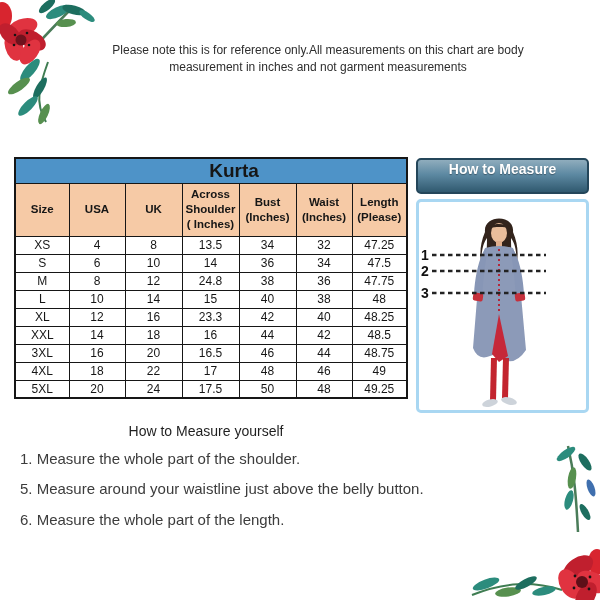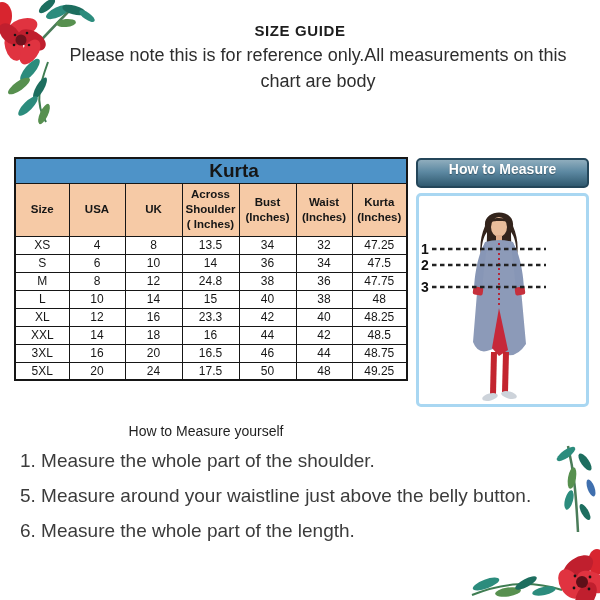--- a/index.html
+++ b/index.html
@@ -11,21 +11,21 @@
   .floral { position:absolute; pointer-events:none; }
   .floral.tl { left:0; top:0; }
   .floral.br { left:466px; top:432px; }
 
   .page-title {
     position:absolute; top:22px; left:0; width:600px; text-align:center;
     font-size:15px; font-weight:bold; letter-spacing:0.6px; color:#1d1d1d;
   }
   .note {
     position:absolute; top:42px; left:58px; right:22px; text-align:center;
-    font-size:18px; line-height:1.45; color:#2e2e2e;
+    font-size:12px; line-height:1.45; color:#2e2e2e;
   }
 
   
   table.size-chart {
     position:absolute; left:14px; top:157px; width:392px;
     border-collapse:collapse; table-layout:fixed;
     border:2px solid #161616;
   }
   table.size-chart th, table.size-chart td {
     border:1px solid #161616; text-align:center; vertical-align:middle;
@@ -40,39 +40,39 @@
     font-size:11.5px; font-weight:bold; line-height:1.3; padding:1px;
   }
   tbody td { height:18px; font-size:12px; font-weight:normal; background:#fff; }
   tbody td.size-col { font-weight:normal; }
   col.c0{width:54px} col.c1{width:56px} col.c2{width:57px} col.c3{width:57px}
   col.c4{width:57px} col.c5{width:56px} col.c6{width:55px}
 
   
   .measure-panel { position:absolute; left:416px; top:158px; width:173px; }
   .measure-bar {
-    height:30px; border:2px solid var(--bar-border,#24465a); border-radius:5px;
+    height:36px; border:2px solid var(--bar-border,#24465a); border-radius:5px;
     background:linear-gradient(180deg,#8fadbd 0%,#5d89a2 45%,#30596f 100%);
     color:#fff; font-weight:bold; font-size:14px; text-align:center; line-height:19px;
     text-shadow:0 1px 1px rgba(0,0,0,.35);
   }
   .photo-box {
     margin-top:5px; height:214px; background:#fff;
     border:3px solid var(--box-border,#a9d7f2); border-radius:5px;
     position:relative; overflow:hidden;
   }
   .photo-box svg { display:block; width:100%; height:100%; }
 
   
   .instr-title {
     position:absolute; top:423px; left:0; width:412px; text-align:center;
     font-size:14px; font-weight:normal; color:#1f1f1f;
   }
   .instr-list { position:absolute; top:450px; left:20px; right:40px; }
-  .instr-item { font-size:19px; color:#3c3c3c; margin-bottom:13px; line-height:1.15; }
+  .instr-item { font-size:15px; color:#3c3c3c; margin-bottom:13px; line-height:1.15; }
 </style>
 </head>
 <body>
 
 <div class="page">
 
   <svg class="floral tl" width="112" height="168" viewBox="0 0 112 168">
     <path d="M30,52 C45,36 58,22 72,8" stroke="#4a7c59" stroke-width="2.5" fill="none"></path>
     <path d="M48,62 C40,84 34,102 46,122" stroke="#3f7d52" stroke-width="2" fill="none"></path>
     <ellipse cx="58" cy="12" rx="13" ry="5" fill="#2c8c7d" transform="rotate(-25 58 12)"></ellipse>
@@ -120,23 +120,23 @@
       <ellipse cx="104" cy="152" rx="16" ry="10" fill="#e03340" transform="rotate(60 104 152)"></ellipse>
       <ellipse cx="120" cy="164" rx="15" ry="9" fill="#c01f2e" transform="rotate(-60 120 164)"></ellipse>
       <circle cx="116" cy="150" r="6" fill="#5e0f18"></circle>
       <circle cx="109" cy="144" r="1.4" fill="#141414"></circle>
       <circle cx="124" cy="145" r="1.4" fill="#141414"></circle>
       <circle cx="123" cy="157" r="1.4" fill="#141414"></circle>
       <circle cx="108" cy="156" r="1.4" fill="#141414"></circle>
     </g>
   </svg>
 
-  <div class="page-title">SIZE GUIDE</div>
   <div class="note">
     <span>Please note this is for reference only.All measurements on this chart are body</span><br>
+    <span>measurement in inches and not garment measurements</span>
   </div>
 
   <table class="size-chart">
     <colgroup>
       <col class="c0">
         <col class="c1">
         <col class="c2">
         <col class="c3">
       <col class="c4">
         <col class="c5">
@@ -146,21 +146,21 @@
       <tr>
         <th class="tbl-caption" colspan="7">Kurta</th>
       </tr>
       <tr class="col-head" id="col-head-row">
           <th>Size</th>
           <th>USA</th>
           <th>UK</th>
           <th>Across Shoulder ( Inches)</th>
           <th>Bust (Inches)</th>
           <th>Waist (Inches)</th>
-          <th>Kurta (Inches)</th>
+          <th>Length (Please)</th>
         </tr>
     </thead>
     <tbody id="table-body">
         <tr>
           <td class="size-col">XS</td>
           <td>4</td>
           <td>8</td>
           <td>13.5</td>
           <td>34</td>
           <td>32</td>
@@ -212,20 +212,29 @@
           <td>48.5</td>
         </tr>
         <tr>
           <td class="size-col">3XL</td>
           <td>16</td>
           <td>20</td>
           <td>16.5</td>
           <td>46</td>
           <td>44</td>
           <td>48.75</td>
+        </tr>
+        <tr>
+          <td class="size-col">4XL</td>
+          <td>18</td>
+          <td>22</td>
+          <td>17</td>
+          <td>48</td>
+          <td>46</td>
+          <td>49</td>
         </tr>
         <tr>
           <td class="size-col">5XL</td>
           <td>20</td>
           <td>24</td>
           <td>17.5</td>
           <td>50</td>
           <td>48</td>
           <td>49.25</td>
         </tr>

